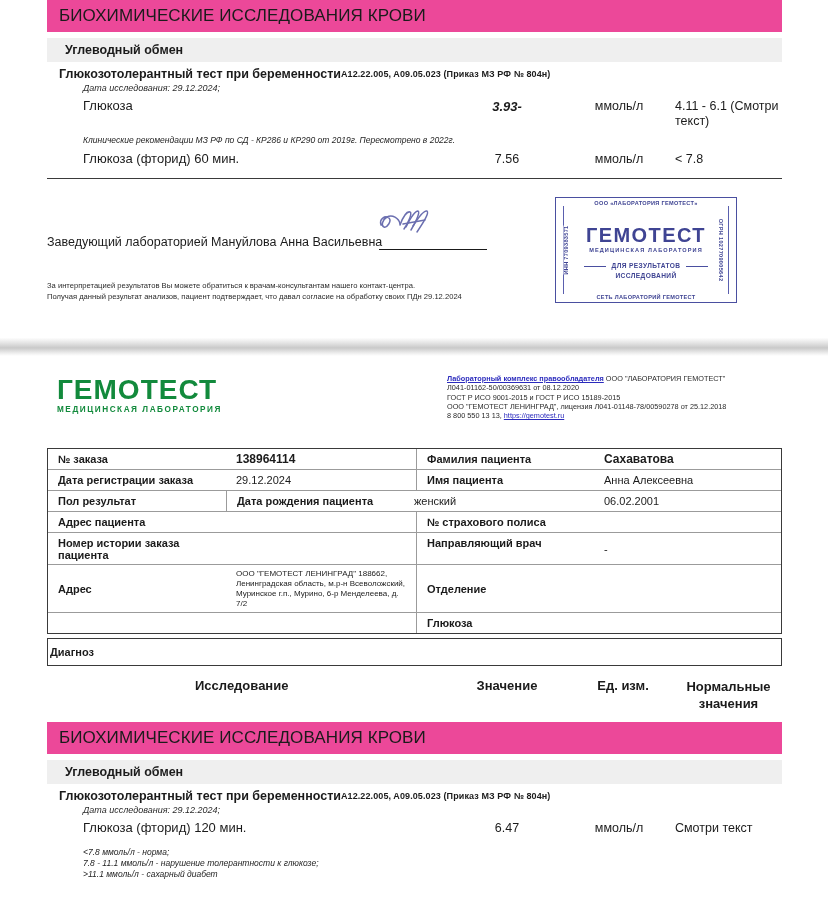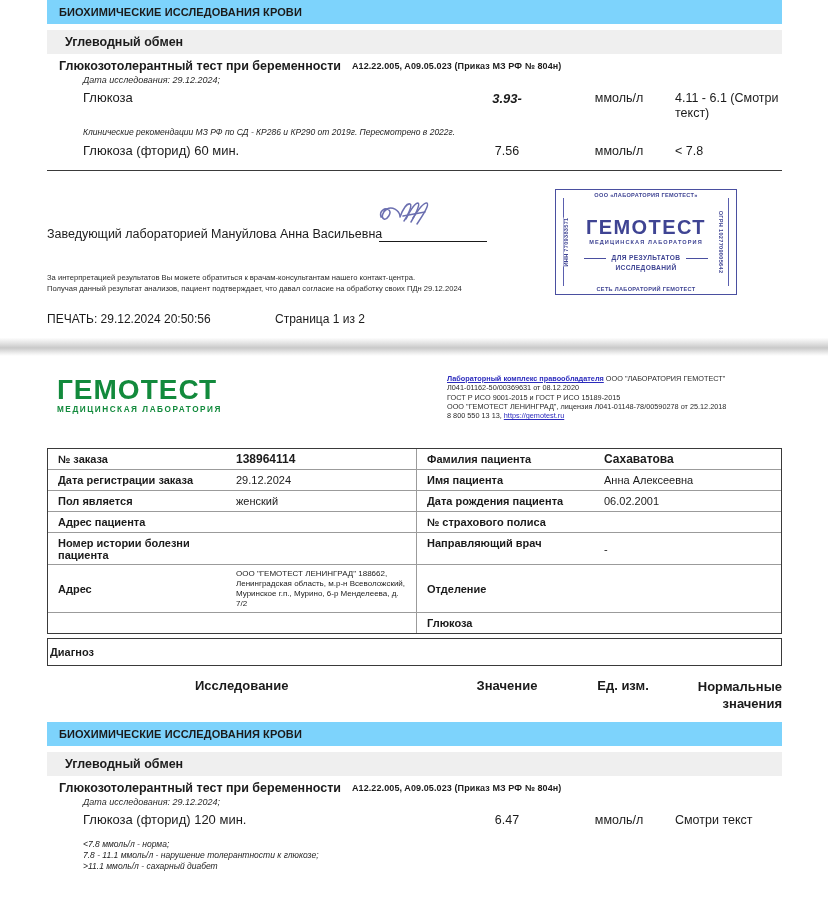--- a/index.html
+++ b/index.html
@@ -40,44 +40,44 @@
   }
 
   .content {
     position: absolute;
     left: 47px;
     width: 735px;
   }
 
   
   .sec-band {
-    background: #7dd3fc;
-    font-size: 11px;
-    font-weight: bold;
+    background: #ec4899;
+    font-size: 17px;
+    font-weight: normal;
     letter-spacing: .1px;
     padding: 6px 0 6px 12px;
     box-sizing: border-box;
   }
   .sub-band {
     background: #efefef;
     font-size: 12.5px;
     font-weight: bold;
     padding: 5px 0 5px 18px;
     box-sizing: border-box;
   }
   .panel-title {
     font-size: 12.5px;
     font-weight: bold;
     padding: 5px 0 1px 12px;
   }
   .panel-title .code {
     font-size: 9px;
     font-weight: bold;
     letter-spacing: .1px;
-    margin-left: 11px;
+    margin-left: 0;
     vertical-align: 1px;
   }
   .panel-date {
     font-size: 9px;
     font-style: italic;
     padding-left: 36px;
     color: #2a2a2a;
     margin-top: 1px;
   }
 
@@ -383,21 +383,21 @@
   .colhdr {
     position: relative;
     height: 44px;
     margin-top: 12px;
     font-size: 13px;
     font-weight: bold;
   }
   .ch-study { position: absolute; left: 148px; top: 0; }
   .ch-val   { position: absolute; left: 400px; top: 0; width: 120px; text-align: center; }
   .ch-unit  { position: absolute; left: 528px; top: 0; width: 96px; text-align: center; }
-  .ch-ref   { position: absolute; left: 628px; top: 0; width: 107px; text-align: right; line-height: 17px; }
+  .ch-ref   { position: absolute; left: 628px; top: 0; width: 107px; text-align: center; line-height: 17px; }
 </style>
 </head>
 <body>
 
 <div class="viewer">
 
   <div class="page page-one">
     <div class="content" style="top:0;">
 
       <div class="sec-band">БИОХИМИЧЕСКИЕ ИССЛЕДОВАНИЯ КРОВИ</div>
@@ -452,24 +452,20 @@
           <div class="stamp-left">ИНН 7709383571</div>
           <div class="stamp-right">ОГРН 1027709005642</div>
         </div>
       </div>
 
       <div class="disclaimer">
         <div>За интерпретацией результатов Вы можете обратиться к врачам-консультантам нашего контакт-центра.</div>
         <div>Получая данный результат анализов, пациент подтверждает, что давал согласие на обработку своих ПДн 29.12.2024</div>
       </div>
 
-      <div class="footer">
-        <div class="footer-print">ПЕЧАТЬ: 29.12.2024 20:50:56</div>
-        <div class="footer-page">Страница 1 из 2</div>
-      </div>
 
     </div>
   </div>
 
   <div class="page-gap"></div>
 
   <div class="page page-two">
     <div class="content" style="top:14px;">
 
       <div class="hdr">
@@ -501,35 +497,35 @@
         </div>
 
         <div class="prow">
           <div class="pcell lbl k1">Дата регистрации заказа</div>
           <div class="pcell v1">29.12.2024</div>
           <div class="pcell lbl k2">Имя пациента</div>
           <div class="pcell v2">Анна Алексеевна</div>
         </div>
 
         <div class="prow">
-          <div class="pcell lbl k1">Пол является</div>
+          <div class="pcell lbl k1">Пол результат</div>
+          <div class="pcell lbl k2">Дата рождения пациента</div>
           <div class="pcell v1">женский</div>
-          <div class="pcell lbl k2">Дата рождения пациента</div>
           <div class="pcell v2">06.02.2001</div>
         </div>
 
         <div class="prow">
           <div class="pcell lbl k1">Адрес пациента</div>
           <div class="pcell v1"></div>
           <div class="pcell lbl k2">№ страхового полиса</div>
           <div class="pcell v2"></div>
         </div>
 
         <div class="prow" style="min-height:30px;">
-          <div class="pcell lbl k1 tallk">Номер истории болезни пациента</div>
+          <div class="pcell lbl k1 tallk">Номер истории заказа пациента</div>
           <div class="pcell v1"></div>
           <div class="pcell lbl k2 tallk">Направляющий врач</div>
           <div class="pcell v2">-</div>
         </div>
 
         <div class="prow" style="min-height:34px;">
           <div class="pcell lbl k1">Адрес</div>
           <div class="pcell v1 addr-v">ООО "ГЕМОТЕСТ ЛЕНИНГРАД" 188662, Ленинградская область, м.р-н Всеволожский, Муринское г.п., Мурино, 6-р Менделеева, д. 7/2</div>
           <div class="pcell lbl k2">Отделение</div>
           <div class="pcell v2"></div>

